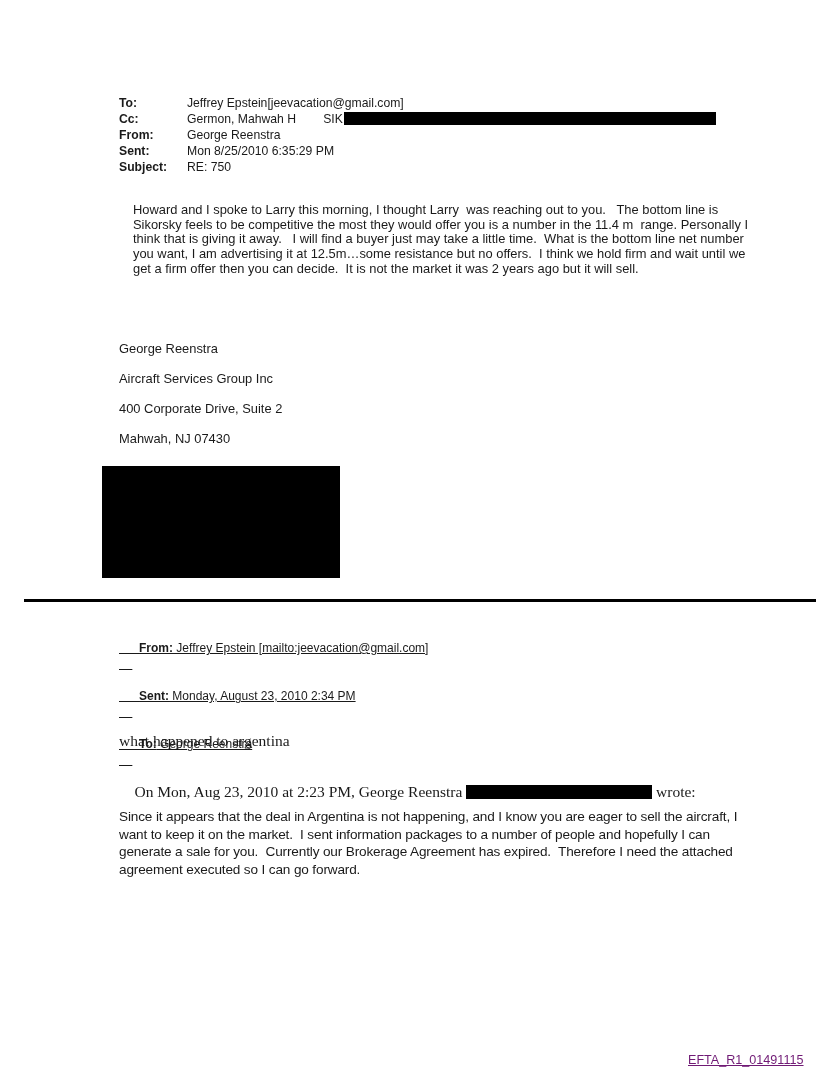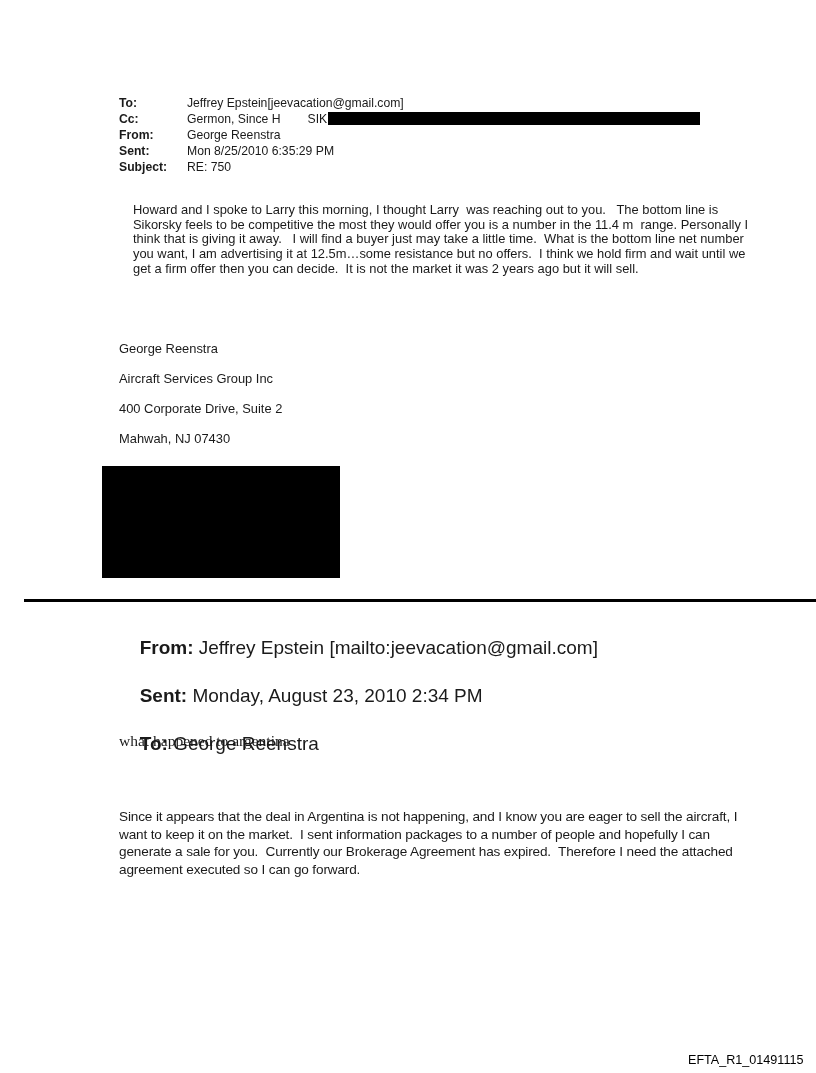--- a/index.html
+++ b/index.html
@@ -37,21 +37,21 @@
   .redact-block{
     position:absolute;left:78px;top:466px;width:238px;height:112px;background:#000;
   }
 
   
   .divider{
     position:absolute;left:0;top:599px;width:816px;height:3px;background:#000;
   }
 
   
-  .hdr2{position:absolute;left:84px;top:624px;font-size:19px;line-height:16px;}
+  .hdr2{position:absolute;left:95px;top:624px;font-size:12px;line-height:16px;text-decoration:underline;}
   .hdr2 .row{white-space:pre-wrap;}
   .hdr2 .lbl{font-weight:bold;}
 
   
   .serif-line1{
     position:absolute;left:95px;top:732px;
     font-family:"Liberation Serif", serif;font-size:15.5px;line-height:18px;
   }
   .serif-line2{
     position:absolute;left:95px;top:765px;
@@ -70,36 +70,36 @@
     white-space:pre-wrap;
   }
   .body2b{
     position:absolute;left:95px;top:938px;width:640px;
     font-size:13.6px;line-height:17.6px;letter-spacing:-0.15px;
     white-space:pre-wrap;
   }
 
   
   .bates{
-    position:absolute;left:664px;top:1053px;font-size:12.6px;color:#000000;
+    position:absolute;left:664px;top:1053px;font-size:12.6px;color:#701a75;text-decoration:underline;
   }
 </style>
 </head>
 <body>
 
 <div class="page">
 
   <div class="hdr1">
     <div class="row">
       <span class="lbl">To:</span>
       <span class="val">Jeffrey Epstein[jeevacation@gmail.com]</span>
     </div>
     <div class="row">
       <span class="lbl">Cc:</span>
-      <span class="val"><span>Germon, Since H        SIK</span><span class="redact-inline-cc"></span></span>
+      <span class="val"><span>Germon, Mahwah H        SIK</span><span class="redact-inline-cc"></span></span>
     </div>
     <div class="row">
       <span class="lbl">From:</span>
       <span class="val">George Reenstra</span>
     </div>
     <div class="row">
       <span class="lbl">Sent:</span>
       <span class="val">Mon 8/25/2010 6:35:29 PM</span>
     </div>
     <div class="row">
@@ -128,18 +128,21 @@
     <div class="row">
       <span class="lbl">Sent:</span><span> Monday, August 23, 2010 2:34 PM</span>
     </div>
     <div class="row">
       <span class="lbl">To:</span><span> George Reenstra</span>
     </div>
   </div>
 
   <div class="serif-line1">what happened to argentina</div>
 
+  <div class="serif-line2">
+    <span>On Mon, Aug 23, 2010 at 2:23 PM, George Reenstra </span><span class="redact-inline-quote"></span><span> wrote:</span>
+  </div>
 
   <div class="body2a">Since it appears that the deal in Argentina is not happening, and I know you are eager to sell the aircraft, I want to keep it on the market.  I sent information packages to a number of people and hopefully I can generate a sale for you.  Currently our Brokerage Agreement has expired.  Therefore I need the attached agreement executed so I can go forward.</div>
 
   <div class="bates">EFTA_R1_01491115</div>
 
 </div>
 
 </body></html>

